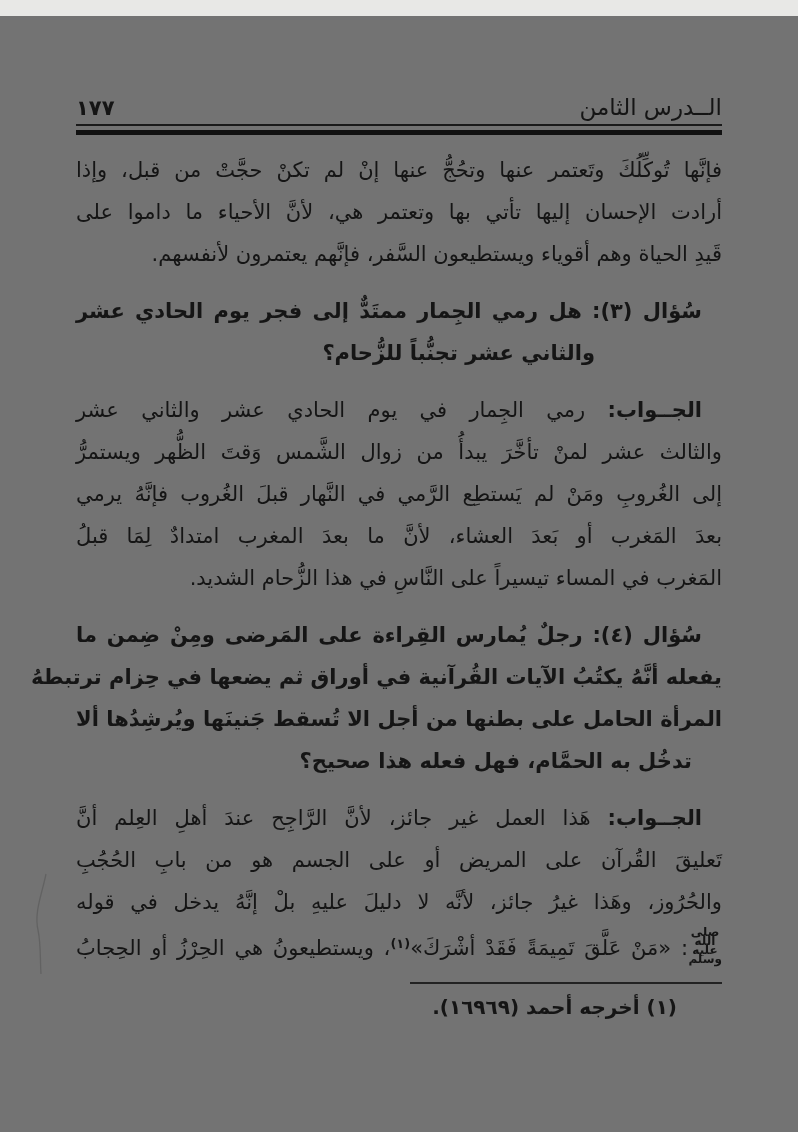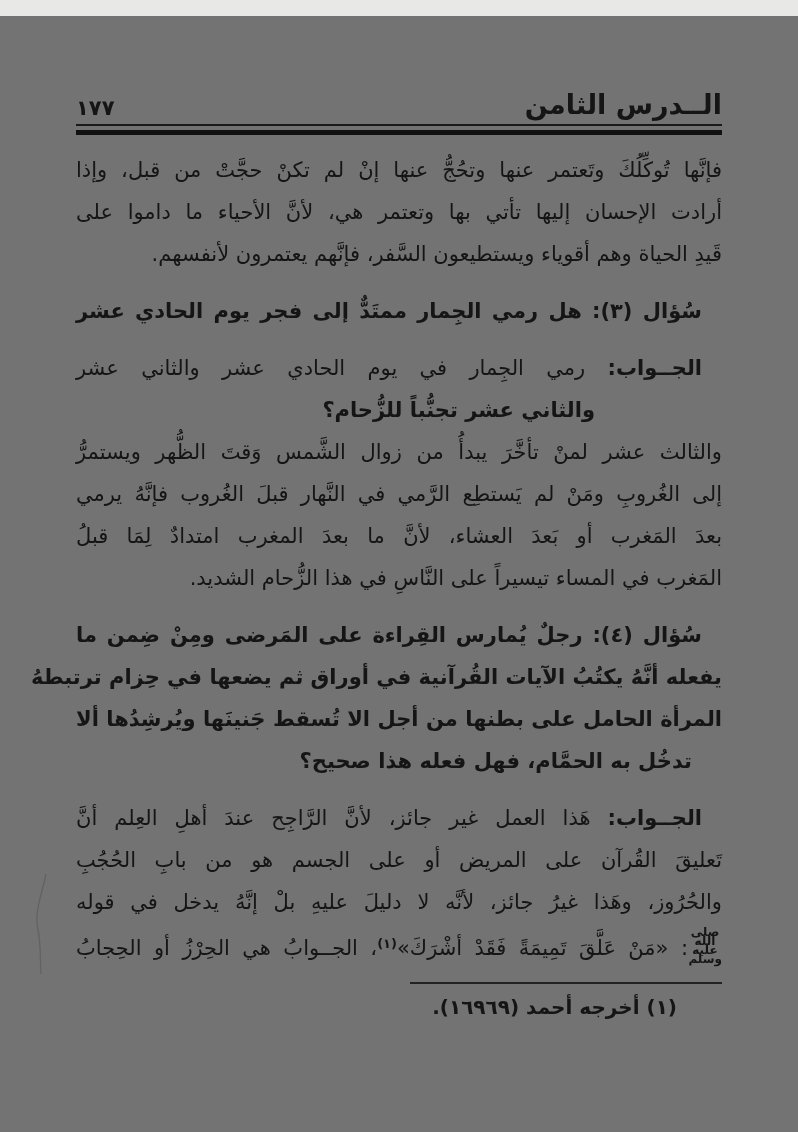--- a/index.html
+++ b/index.html
@@ -15,21 +15,21 @@
   .content { position: absolute; left: 76px; top: 0; width: 646px; }
 
   
   .hdr {
     display: flex; flex-direction: row; justify-content: space-between;
     align-items: flex-end;
     margin-top: 72px; height: 32px;
     direction: ltr;
   }
   .page-num { font-size: 21px; font-weight: bold; letter-spacing: 1px; }
-  .hdr-title { font-size: 27px; font-weight: bold; direction: rtl; }
+  .hdr-title { font-size: 23px; font-weight: normal; direction: rtl; }
   .rule-thin  { margin-top: 4px; height: 2px; background: #1a1a1a; }
   .rule-thick { margin-top: 4px; height: 5px; background: #111; }
 
   
   .body { direction: rtl; margin-top: 14px; font-size: 21px; }
   .line {
     height: 42px; line-height: 42px;
     text-align: justify; text-align-last: justify;
     white-space: nowrap; 
   }
@@ -72,37 +72,37 @@
     </div>
     <div class="rule-thin"></div>
     <div class="rule-thick"></div>
 
     <div class="body">
       <div class="line">فإنَّها تُوكِّلُكَ وتَعتمر عنها وتحُجُّ عنها إنْ لم تكنْ حجَّتْ من قبل، وإذا</div>
       <div class="line">أرادت الإحسان إليها تأتي بها وتعتمر هي، لأنَّ الأحياء ما داموا على</div>
       <div class="line right">قَيدِ الحياة وهم أقوياء ويستطيعون السَّفر، فإنَّهم يعتمرون لأنفسهم.</div>
 
       <div class="line bold indent gap">سُؤال (٣): هل رمي الجِمار ممتَدٌّ إلى فجر يوم الحادي عشر</div>
+      <div class="line bold right ind-q5">والثاني عشر تجنُّباً للزُّحام؟</div>
+
       <div class="line indent gap"><span class="ans-label">الجــواب:</span><span> رمي الجِمار في يوم الحادي عشر والثاني عشر</span></div>
-
-      <div class="line bold right ind-q5">والثاني عشر تجنُّباً للزُّحام؟</div>
       <div class="line">والثالث عشر لمنْ تأخَّرَ يبدأُ من زوال الشَّمس وَقتَ الظُّهر ويستمرُّ</div>
       <div class="line">إلى الغُروبِ ومَنْ لم يَستطِع الرَّمي في النَّهار قبلَ الغُروب فإنَّهُ يرمي</div>
       <div class="line">بعدَ المَغرب أو بَعدَ العشاء، لأنَّ ما بعدَ المغرب امتدادٌ لِمَا قبلُ</div>
       <div class="line right">المَغرب في المساء تيسيراً على النَّاسِ في هذا الزُّحام الشديد.</div>
 
       <div class="line bold indent gap">سُؤال (٤): رجلٌ يُمارس القِراءة على المَرضى ومِنْ ضِمن ما</div>
       <div class="line bold">يفعله أنَّهُ يكتُبُ الآيات القُرآنية في أوراق ثم يضعها في حِزام ترتبطهُ</div>
       <div class="line bold">المرأة الحامل على بطنها من أجل الا تُسقط جَنينَها ويُرشِدُها ألا</div>
       <div class="line bold right ind-q14">تدخُل به الحمَّام، فهل فعله هذا صحيح؟</div>
 
       <div class="line indent gap"><span class="ans-label">الجــواب:</span><span> هَذا العمل غير جائز، لأنَّ الرَّاجِح عندَ أهلِ العِلم أنَّ</span></div>
       <div class="line">تَعليقَ القُرآن على المريض أو على الجسم هو من بابِ الحُجُبِ</div>
       <div class="line">والحُرُوز، وهَذا غيرُ جائز، لأنَّه لا دليلَ عليهِ بلْ إنَّهُ يدخل في قوله</div>
-      <div class="line"><span class="salla">صلى الله عليه وسلم</span><span>: </span><span class="hadith">«مَنْ عَلَّقَ تَمِيمَةً فَقَدْ أشْرَكَ»</span><span class="fn-ref">(١)</span><span>، الجــوابُ هي الحِرْزُ أو الحِجابُ</span></div>
+      <div class="line"><span class="salla">صلى الله عليه وسلم</span><span>: </span><span class="hadith">«مَنْ عَلَّقَ تَمِيمَةً فَقَدْ أشْرَكَ»</span><span class="fn-ref">(١)</span><span>، ويستطيعونُ هي الحِرْزُ أو الحِجابُ</span></div>
     </div>
 
     <div class="fn">
       <div class="fn-rule"></div>
       <div class="fn-text">(١) أخرجه أحمد (١٦٩٦٩).</div>
     </div>
 
   </div>
 
   <svg class="artifact" width="40" height="120" viewBox="0 0 40 120">

